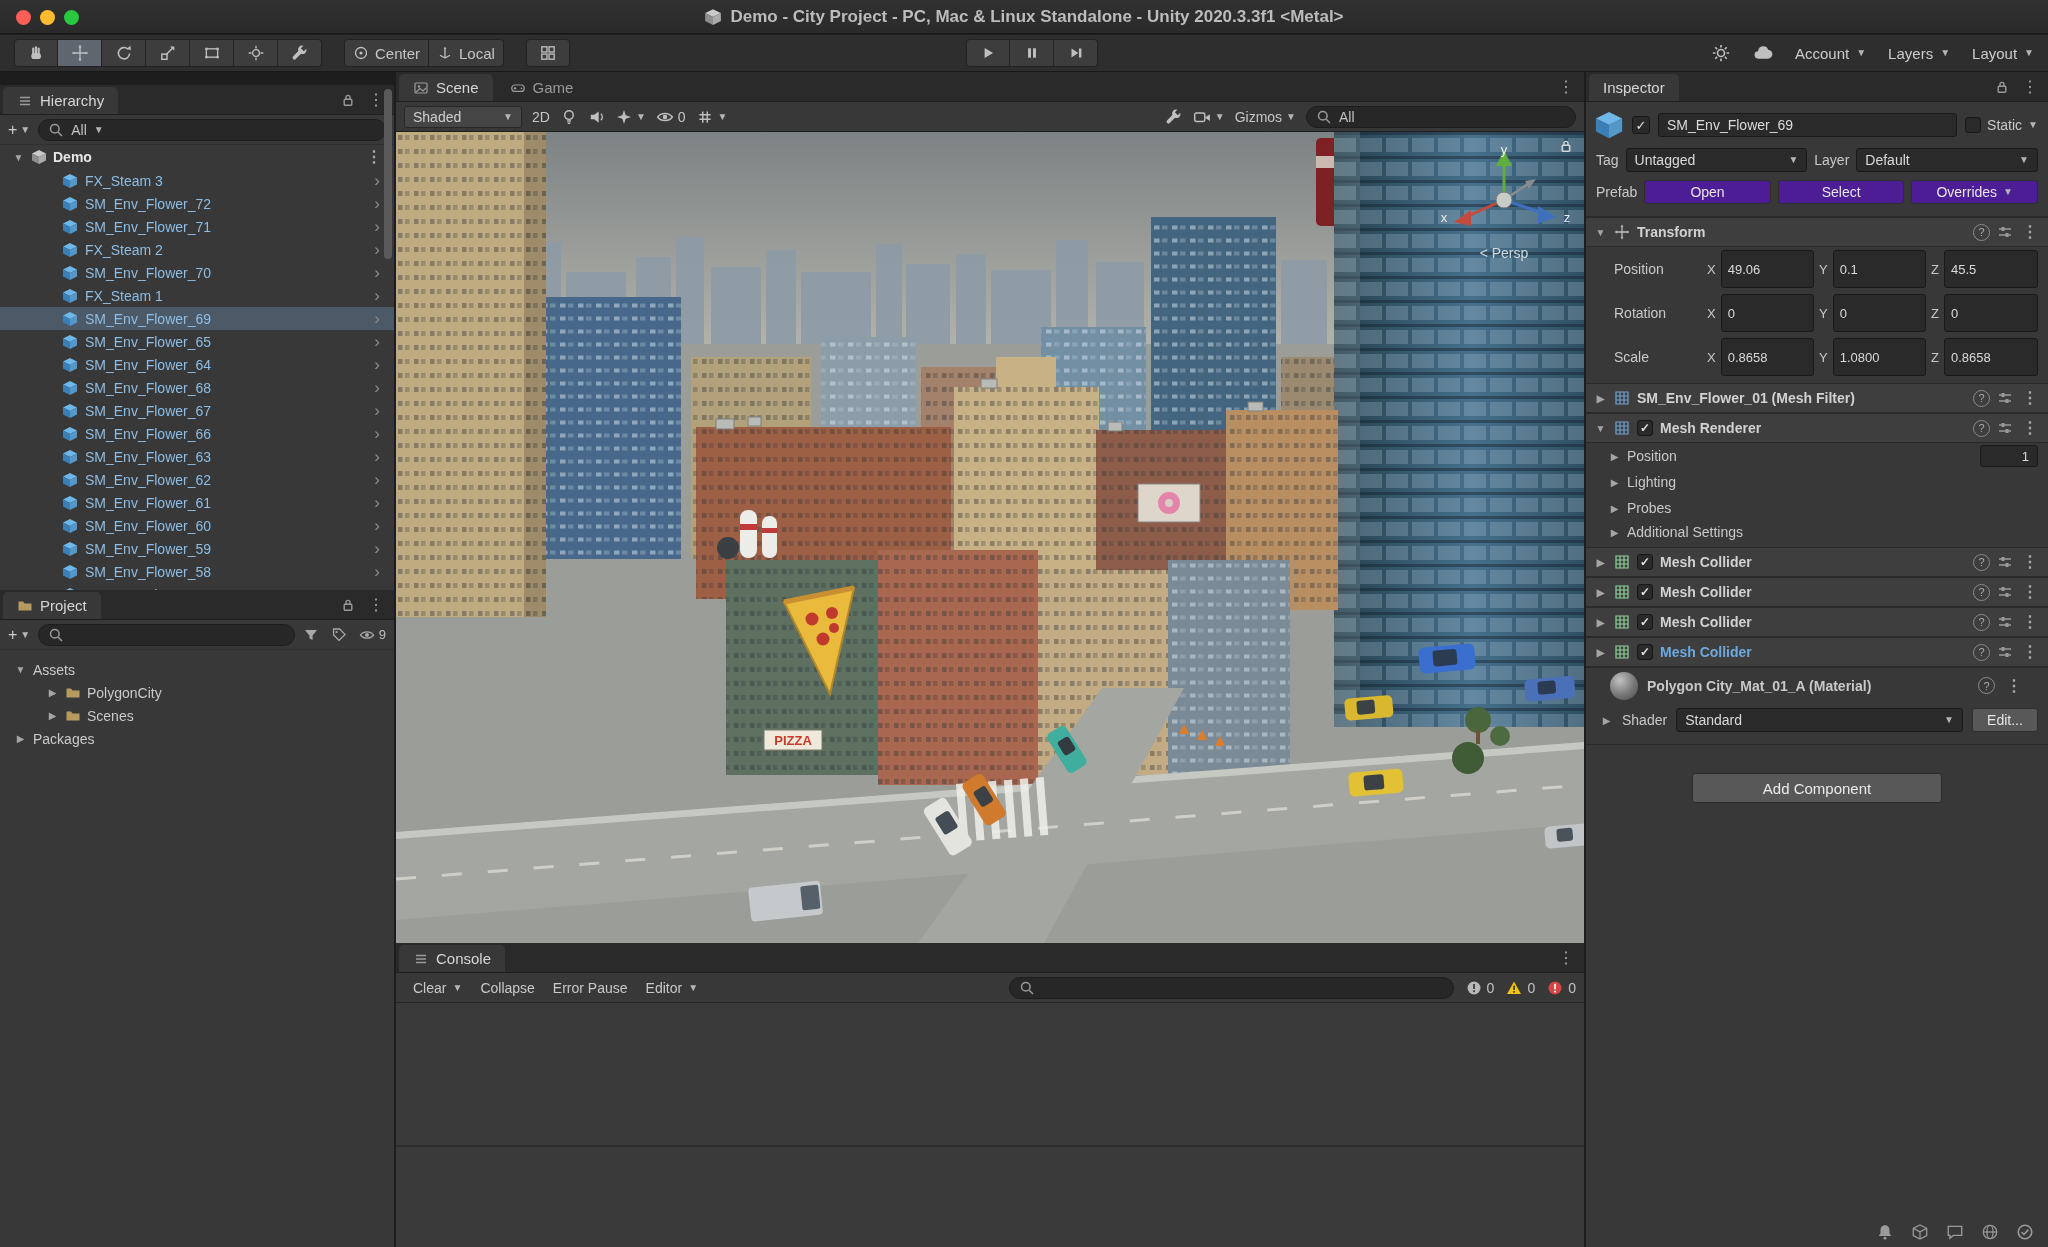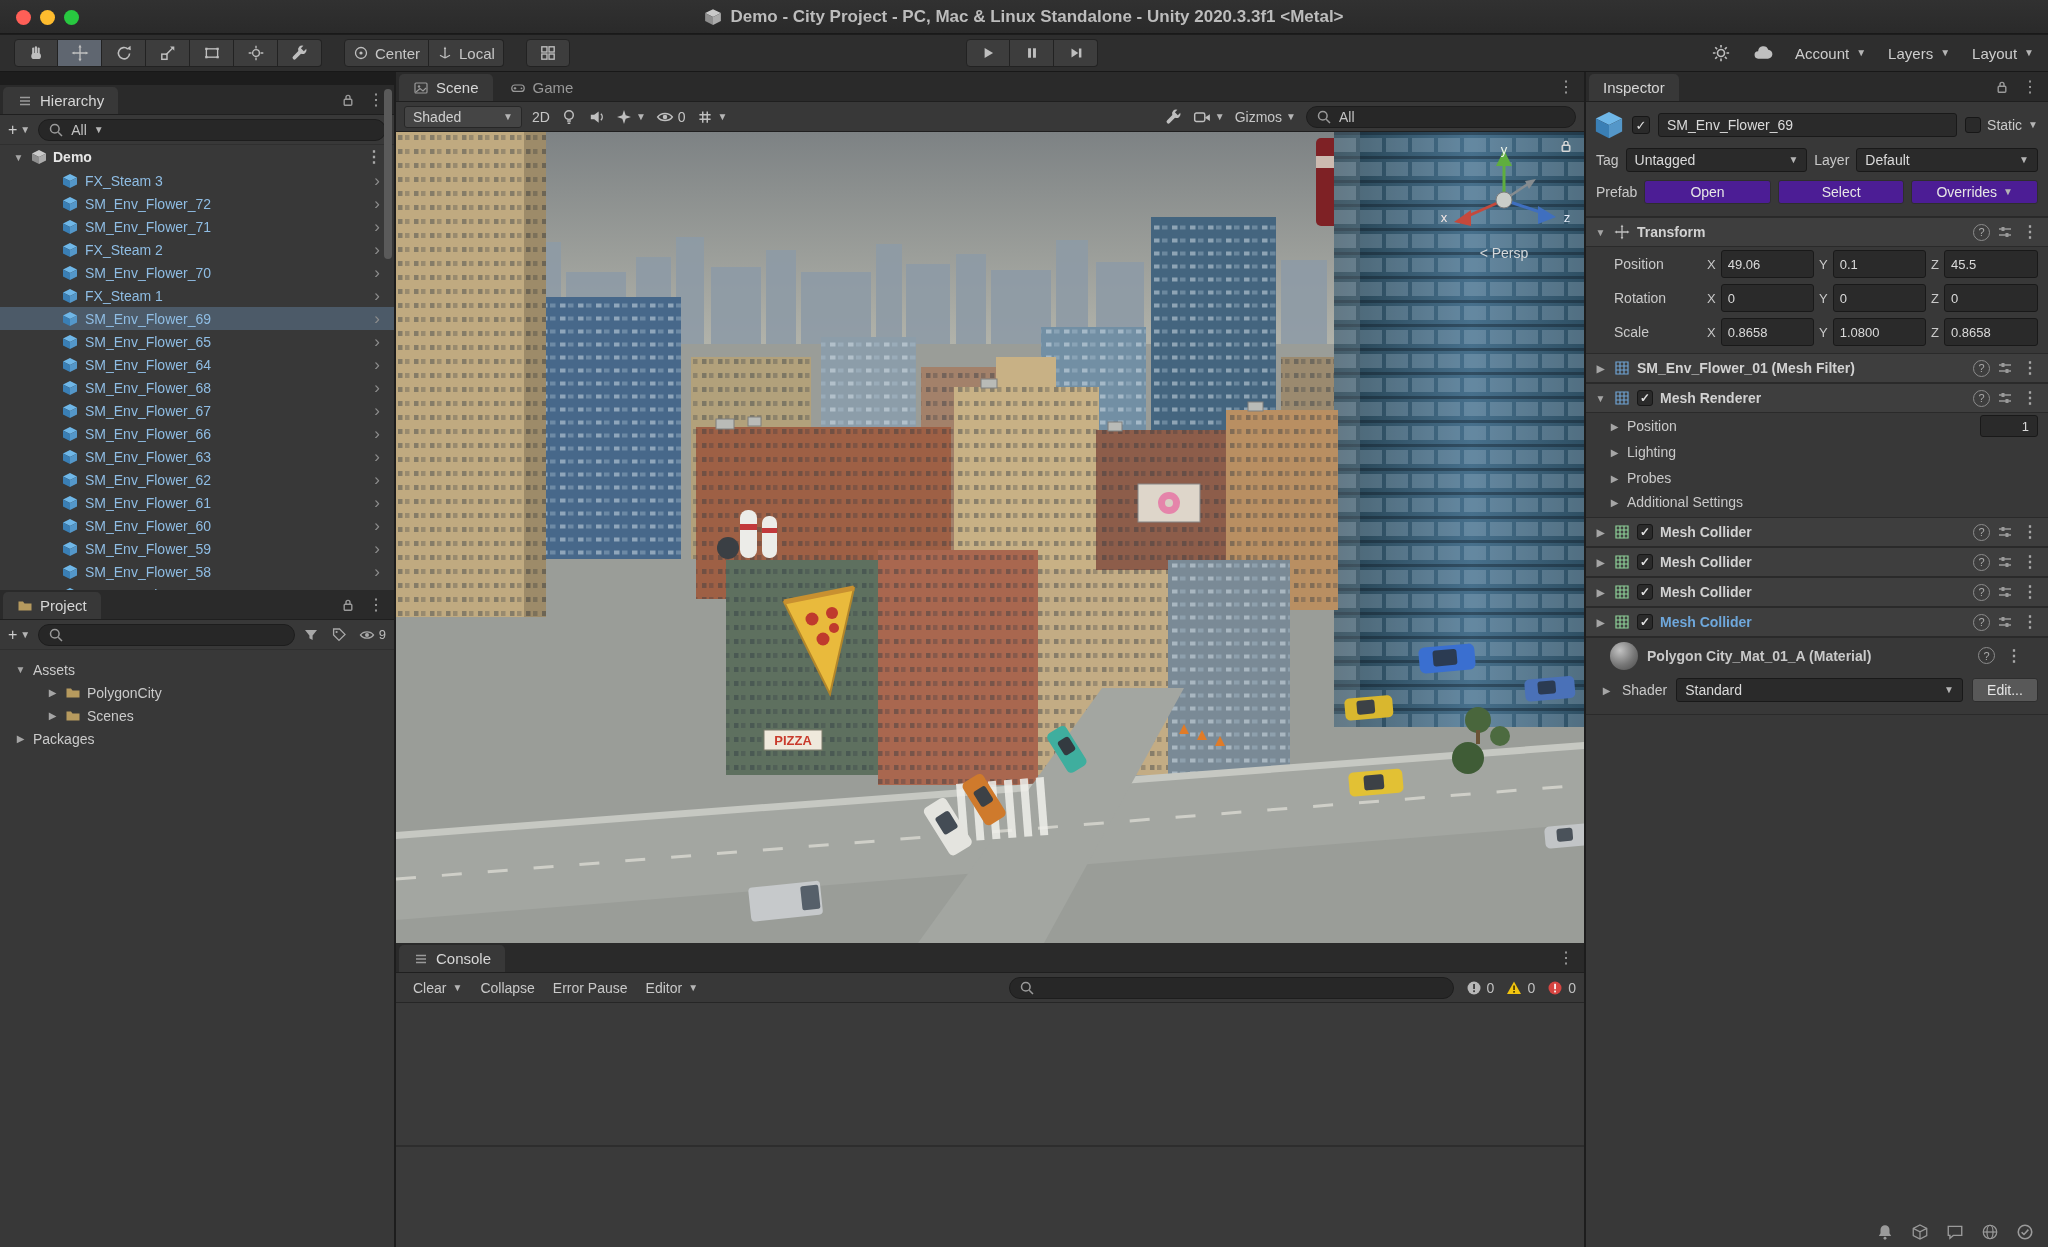--- a/index.html
+++ b/index.html
@@ -98,21 +98,21 @@
 .prefrow{display:flex;align-items:center;gap:7px;padding:5px 10px 9px}
 .pbtn{flex:1;height:24px;background:#4c1d95;border:1px solid #2e2e2e;border-radius:3px;display:flex;align-items:center;justify-content:center;gap:6px;color:#e6e6e6}
 .sep{height:4px;border-bottom:1px solid #292929}
 .comph{height:30px;display:flex;align-items:center;gap:7px;padding:0 8px;background:#3e3e3e;border-top:1px solid #2a2a2a;border-bottom:1px solid #2a2a2a;font-weight:bold;color:#d2d2d2}
 .hsp{flex:1}
 .qi{width:17px;height:17px;border-radius:50%;border:1px solid #8b8b8b;color:#a9a9a9;font-size:11px;display:flex;align-items:center;justify-content:center;flex:0 0 17px;font-weight:normal}
 .vrow{display:flex;align-items:center;gap:5px;padding:3px 10px 3px 28px}
 .vlabel{width:88px;color:#c9c9c9;flex:0 0 88px}
 .axis{display:flex;align-items:center;gap:5px;flex:1}
 .al{color:#c9c9c9;font-size:13px}
-.axisf{flex:1;height:28px;font-size:13px;padding:0 6px}
+.axisf{flex:1;height:38px;font-size:13px;padding:0 6px}
 .subrow{height:26px;display:flex;align-items:center;gap:6px;padding:0 10px 0 22px;color:#c9c9c9}
 .numf{width:58px;height:22px;font-size:13px;justify-content:flex-end}
 .bluetitle{color:#6fa8dc}
 .math{height:36px;display:flex;align-items:center;gap:9px;padding:0 24px;border-top:1px solid #2a2a2a;color:#c9c9c9;font-weight:bold}
 .sphere{width:28px;height:28px;border-radius:50%;background:radial-gradient(circle at 35% 30%,#c2c2c2,#777 55%,#484848);flex:0 0 28px}
 .shrow{display:flex;align-items:center;gap:9px;padding:5px 10px 12px 14px;border-bottom:1px solid #2a2a2a}
 .editbtn{width:66px;height:24px;background:#585858;border:1px solid #2e2e2e;border-radius:3px;display:flex;align-items:center;justify-content:center;color:#e6e6e6}
 .addcrow{display:flex;justify-content:center;padding:28px 0}
 .addcbtn{width:250px;height:30px;background:#585858;border:1px solid #2c2c2c;border-radius:3px;display:flex;align-items:center;justify-content:center;color:#eaeaea;font-size:15px}
 
@@ -1245,20 +1245,25 @@
       <span class="lab">Shader</span>
       <div class="tf ddf grow">
           <span>Standard</span>
           <span class="caret">▼</span>
         </div>
       <div class="editbtn">
           <span>Edit...</span>
         </div>
     </div>
 
+    <div class="addcrow">
+      <div class="addcbtn">
+          <span>Add Component</span>
+        </div>
+    </div>
   </div>
 </div>
 
 <div class="status">
   <svg class="i18">
       <use href="#i-bell"></use>
     </svg>
   <svg class="i18">
       <use href="#i-box"></use>
     </svg>

